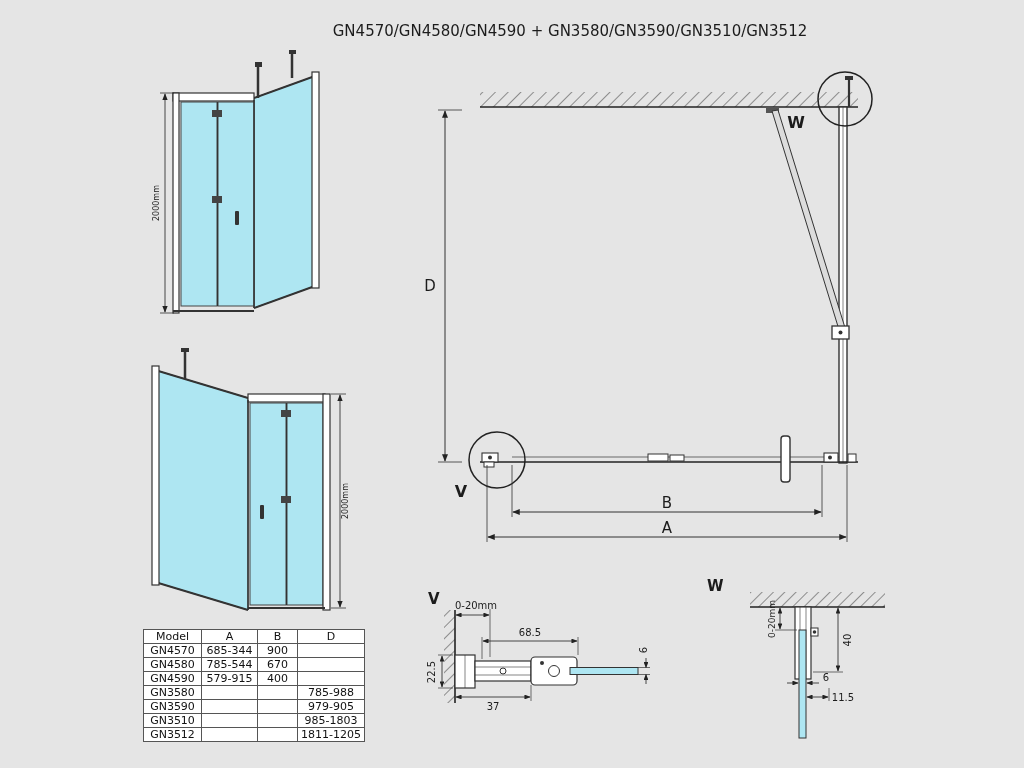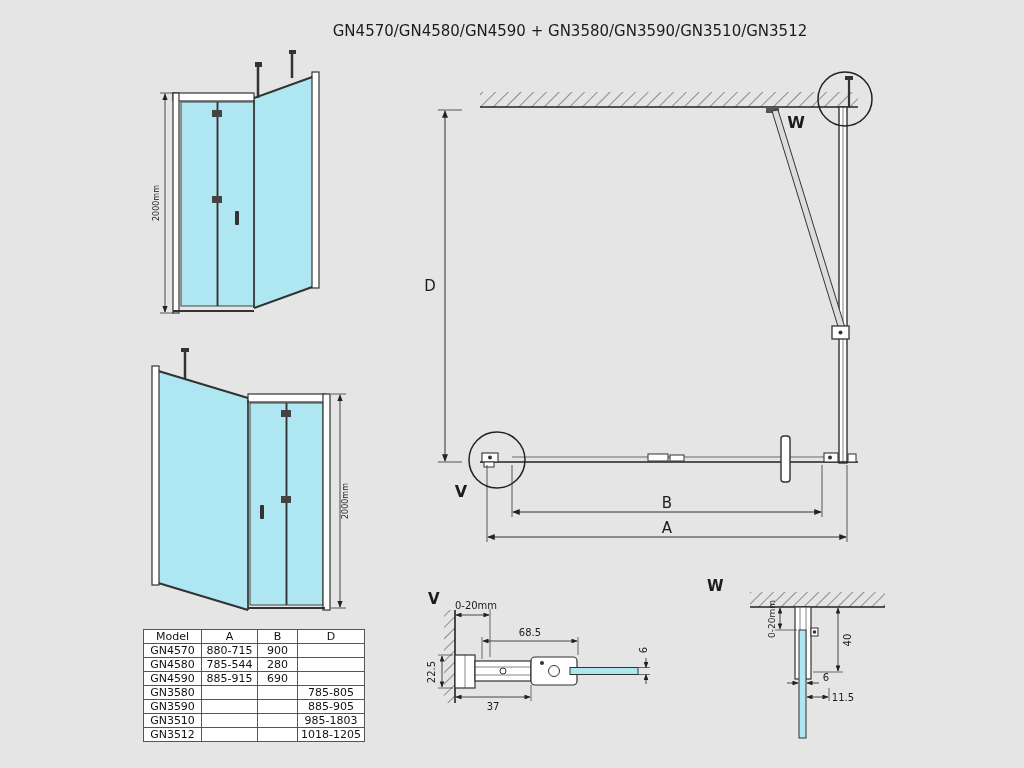--- a/index.html
+++ b/index.html
@@ -246,56 +246,56 @@
       <tr>
         <th>Model</th>
         <th>A</th>
         <th>B</th>
         <th>D</th>
       </tr>
     </thead>
     <tbody>
       <tr>
         <td>GN4570</td>
-        <td>880-715</td>
+        <td>685-344</td>
         <td>900</td>
         <td></td>
       </tr>
       <tr>
         <td>GN4580</td>
         <td>785-544</td>
-        <td>280</td>
+        <td>670</td>
         <td></td>
       </tr>
       <tr>
         <td>GN4590</td>
-        <td>885-915</td>
-        <td>690</td>
+        <td>579-915</td>
+        <td>400</td>
         <td></td>
       </tr>
       <tr>
         <td>GN3580</td>
         <td></td>
         <td></td>
-        <td>785-805</td>
+        <td>785-988</td>
       </tr>
       <tr>
         <td>GN3590</td>
         <td></td>
         <td></td>
-        <td>885-905</td>
+        <td>979-905</td>
       </tr>
       <tr>
         <td>GN3510</td>
         <td></td>
         <td></td>
         <td>985-1803</td>
       </tr>
       <tr>
         <td>GN3512</td>
         <td></td>
         <td></td>
-        <td>1018-1205</td>
+        <td>1811-1205</td>
       </tr>
     </tbody>
   </table>
 
 </div>
 
 </body></html>

